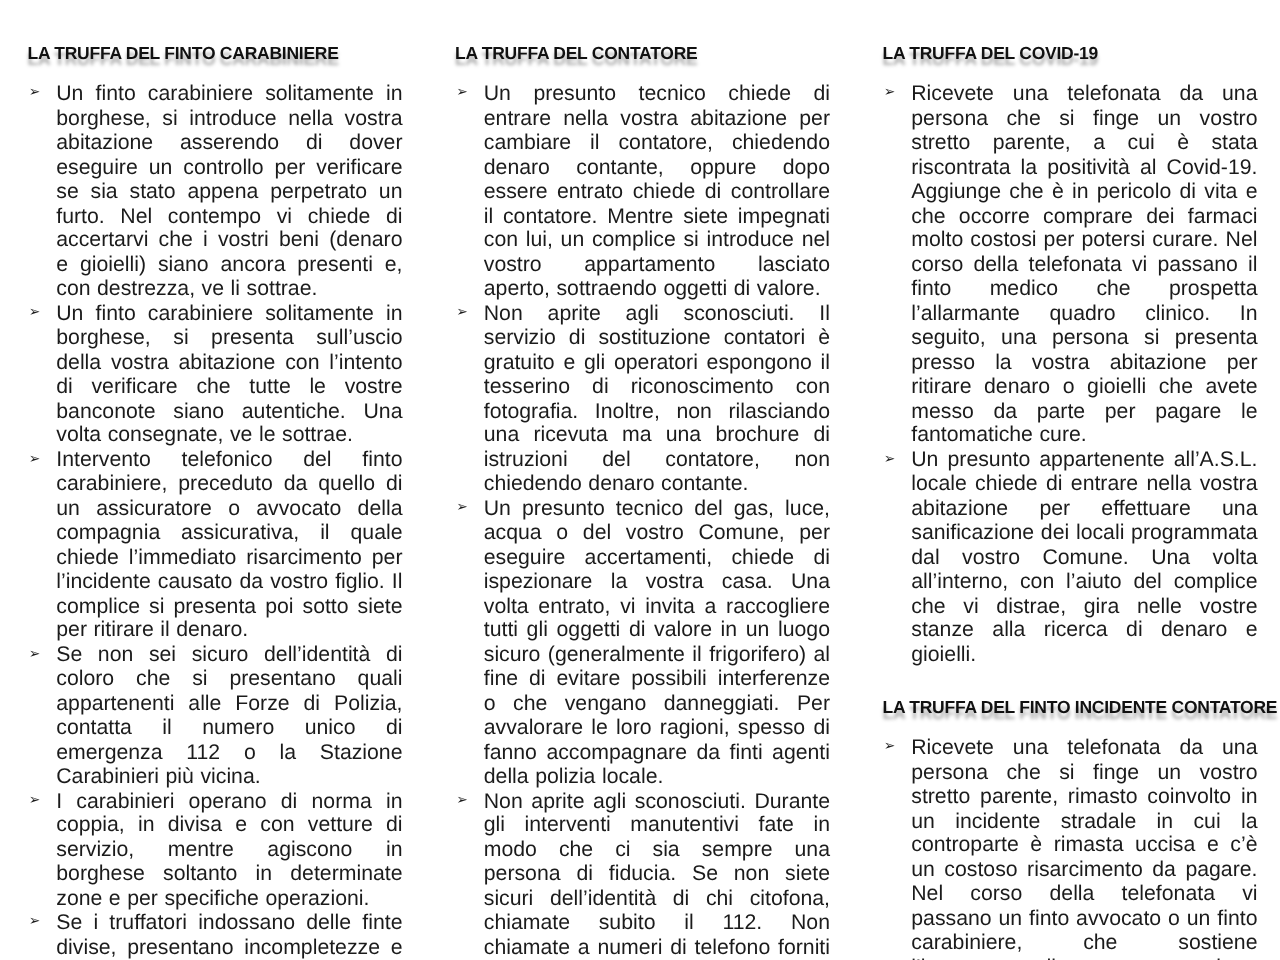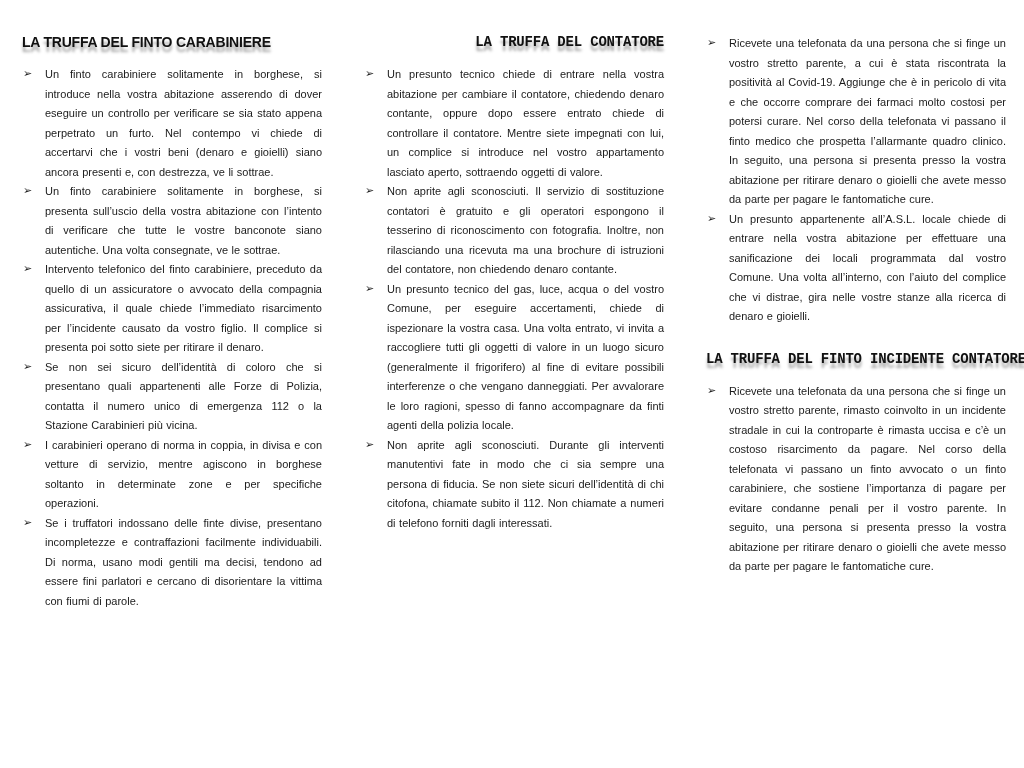--- a/index.html
+++ b/index.html
@@ -26,39 +26,39 @@
   }
   .heading {
     font-size: 14px;
     font-weight: bold;
     color: #111;
     margin: 0 0 15px 0;
     letter-spacing: -0.2px;
     white-space: nowrap;
     text-shadow: 0 5px 3px rgba(0, 0, 0, 0.35);
   }
-  .heading.align-center { text-align: right; font-family: Liberation Mono, monospace; }
+  .heading.align-center { text-align: left; }
   .heading.align-left   { text-align: left; }
   .section + .section .heading { margin-top: 24px; }
   .list { margin: 0; padding: 0; }
   .item {
     position: relative;
     padding-left: 23px;
     margin: 0;
   }
   .bullet {
     position: absolute;
     left: 1px;
     top: 2px;
     font-size: 11px;
     color: #1b1b1b;
   }
   .txt {
     margin: 0;
-    font-size: 11px;
+    font-size: 17px;
     line-height: 19.5px;
     text-align: justify;
     word-spacing: 0.5px;
   }
 </style>
 </head>
 <body>
 
 <main class="page" id="page-root">
     <div class="col">
@@ -118,20 +118,21 @@
           </div>
           <div class="item">
             <span class="bullet">➢</span>
             <p class="txt">Non aprite agli sconosciuti. Durante gli interventi manutentivi fate in modo che ci sia sempre una persona di fiducia. Se non siete sicuri dell’identità di chi citofona, chiamate subito il 112. Non chiamate a numeri di telefono forniti dagli interessati.</p>
           </div>
         </div>
       </section>
     </div>
     <div class="col">
       <section class="section">
+        <h2 class="heading align-center">LA TRUFFA DEL COVID-19</h2>
         <div class="list">
           <div class="item">
             <span class="bullet">➢</span>
             <p class="txt">Ricevete una telefonata da una persona che si finge un vostro stretto parente, a cui è stata riscontrata la positività al Covid-19. Aggiunge che è in pericolo di vita e che occorre comprare dei farmaci molto costosi per potersi curare. Nel corso della telefonata vi passano il finto medico che prospetta l’allarmante quadro clinico. In seguito, una persona si presenta presso la vostra abitazione per ritirare denaro o gioielli che avete messo da parte per pagare le fantomatiche cure.</p>
           </div>
           <div class="item">
             <span class="bullet">➢</span>
             <p class="txt">Un presunto appartenente all’A.S.L. locale chiede di entrare nella vostra abitazione per effettuare una sanificazione dei locali programmata dal vostro Comune. Una volta all’interno, con l’aiuto del complice che vi distrae, gira nelle vostre stanze alla ricerca di denaro e gioielli.</p>
           </div>
         </div>

